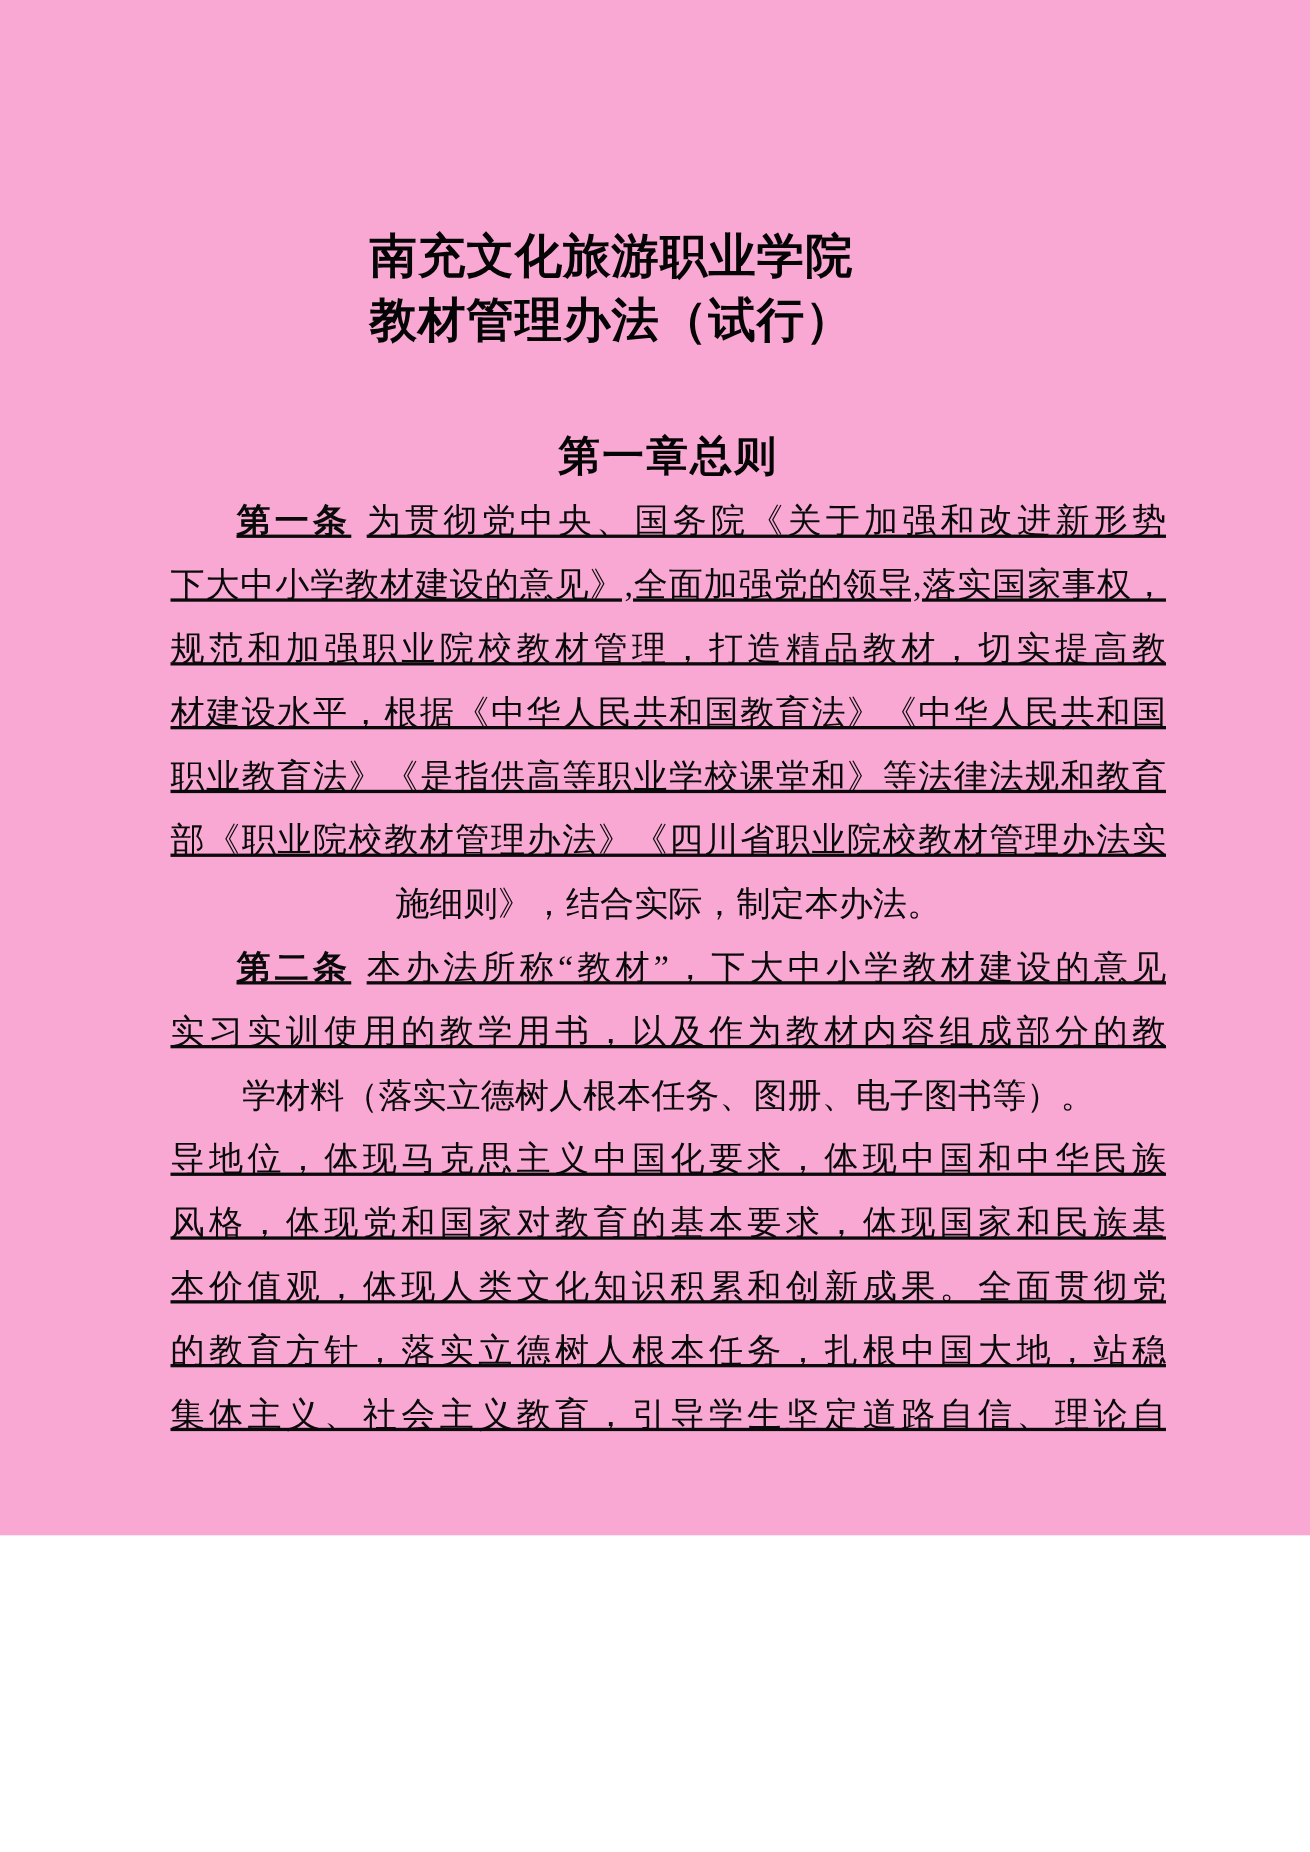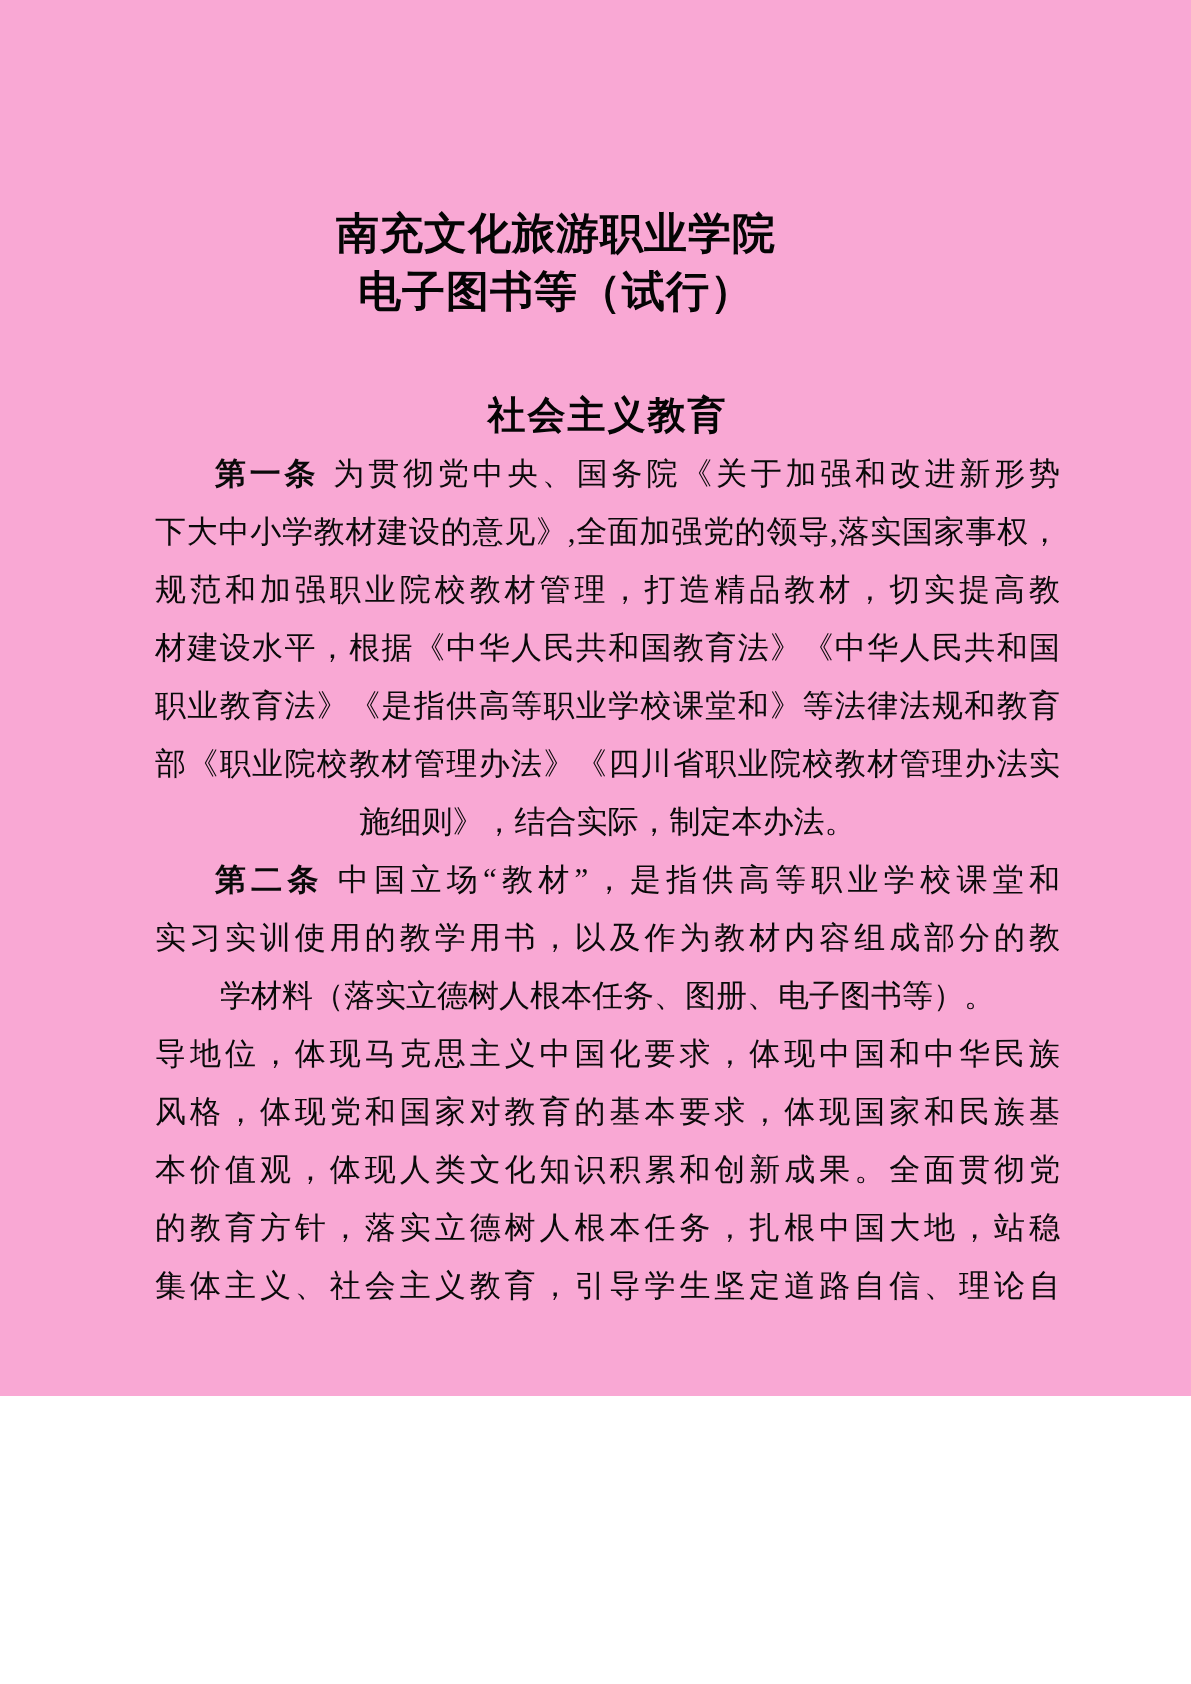--- a/index.html
+++ b/index.html
@@ -53,20 +53,21 @@
     height: 58px;
     line-height: 58px;
     font-size: 31px;
     white-space: nowrap;
     color: #0a0a0a;
   }
   .line.fill {
     white-space: normal;
     text-align: justify;
     text-align-last: justify;
+    text-decoration: underline;
   }
   .line.end {
     text-align: center;
   }
   .line.indent {
     padding-left: 60px;
     box-sizing: border-box;
   }
   .lead {
     font-family: "Liberation Sans", "DejaVu Sans", sans-serif;
@@ -83,34 +84,34 @@
     color: #0a0a0a;
   }
 </style>
 </head>
 <body>
 
 <div class="page">
 
   <header class="doc-title">
     <div>南充文化旅游职业学院</div>
-    <div>电子图书等（试行）</div>
+    <div>教材管理办法（试行）</div>
   </header>
 
-  <h2 class="chapter">社会主义教育</h2>
+  <h2 class="chapter">第一章总则</h2>
 
   <main class="body-block">
     <div class="line fill indent"><span class="lead">第一条</span><span>为贯彻党中央、国务院《关于加强和改进新形势</span></div>
     <div class="line fill"><span>下大中小学教材建设的意见》,全面加强党的领导,落实国家事权，</span></div>
     <div class="line fill"><span>规范和加强职业院校教材管理，打造精品教材，切实提高教</span></div>
     <div class="line fill"><span>材建设水平，根据《中华人民共和国教育法》《中华人民共和国</span></div>
     <div class="line fill"><span>职业教育法》《是指供高等职业学校课堂和》等法律法规和教育</span></div>
     <div class="line fill"><span>部《职业院校教材管理办法》《四川省职业院校教材管理办法实</span></div>
     <div class="line end"><span>施细则》，结合实际，制定本办法。</span></div>
-    <div class="line fill indent"><span class="lead">第二条</span><span>中国立场“教材”，是指供高等职业学校课堂和</span></div>
+    <div class="line fill indent"><span class="lead">第二条</span><span>本办法所称“教材”，下大中小学教材建设的意见</span></div>
     <div class="line fill"><span>实习实训使用的教学用书，以及作为教材内容组成部分的教</span></div>
     <div class="line end"><span>学材料（落实立德树人根本任务、图册、电子图书等）。</span></div>
     <div class="line fill"><span>导地位，体现马克思主义中国化要求，体现中国和中华民族</span></div>
     <div class="line fill"><span>风格，体现党和国家对教育的基本要求，体现国家和民族基</span></div>
     <div class="line fill"><span>本价值观，体现人类文化知识积累和创新成果。全面贯彻党</span></div>
     <div class="line fill"><span>的教育方针，落实立德树人根本任务，扎根中国大地，站稳</span></div>
     <div class="line fill"><span>集体主义、社会主义教育，引导学生坚定道路自信、理论自</span></div>
   </main>
 
   <div class="page-number">– 2 –</div>

